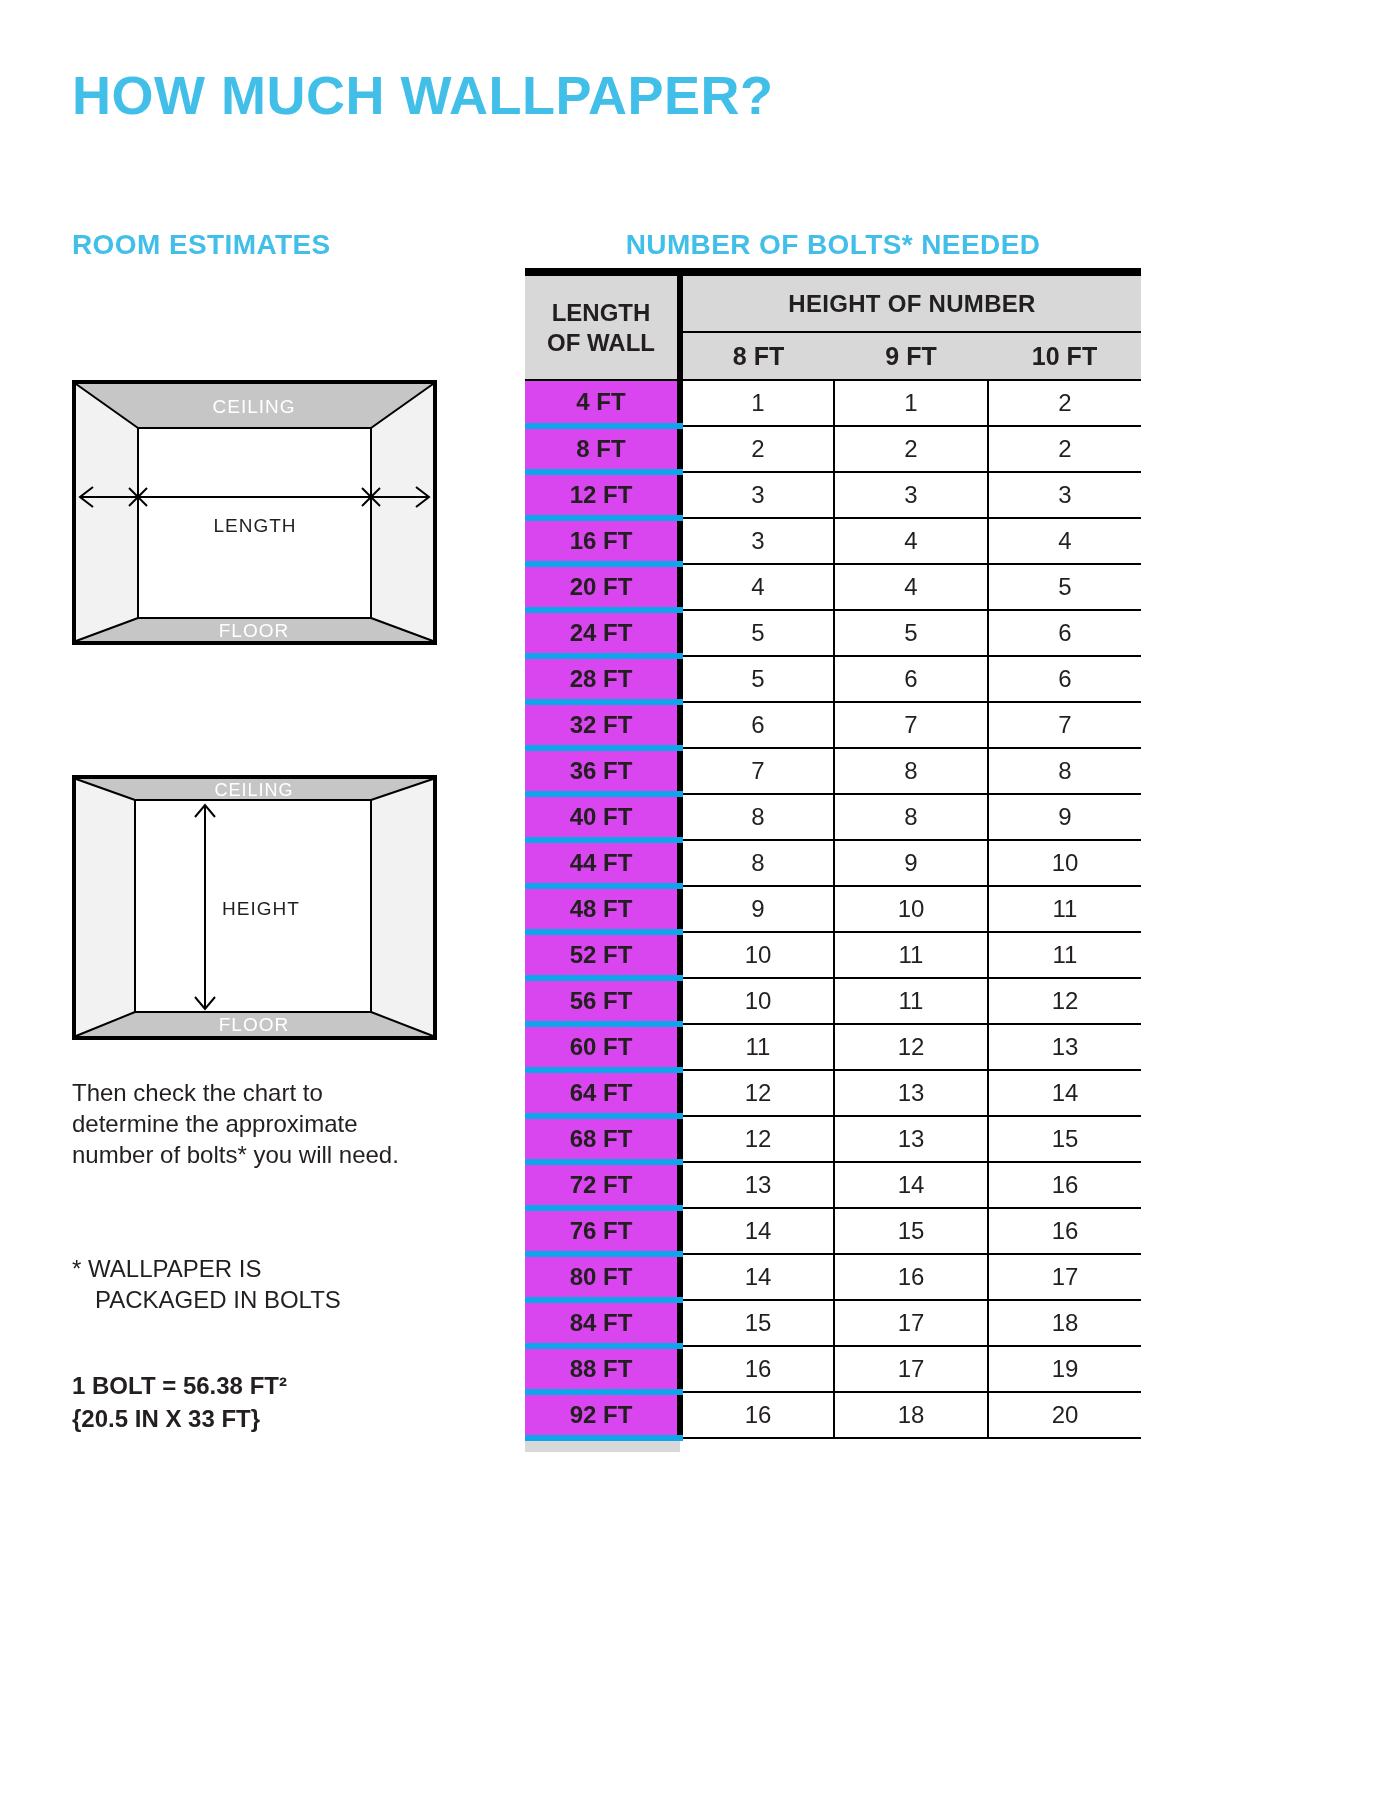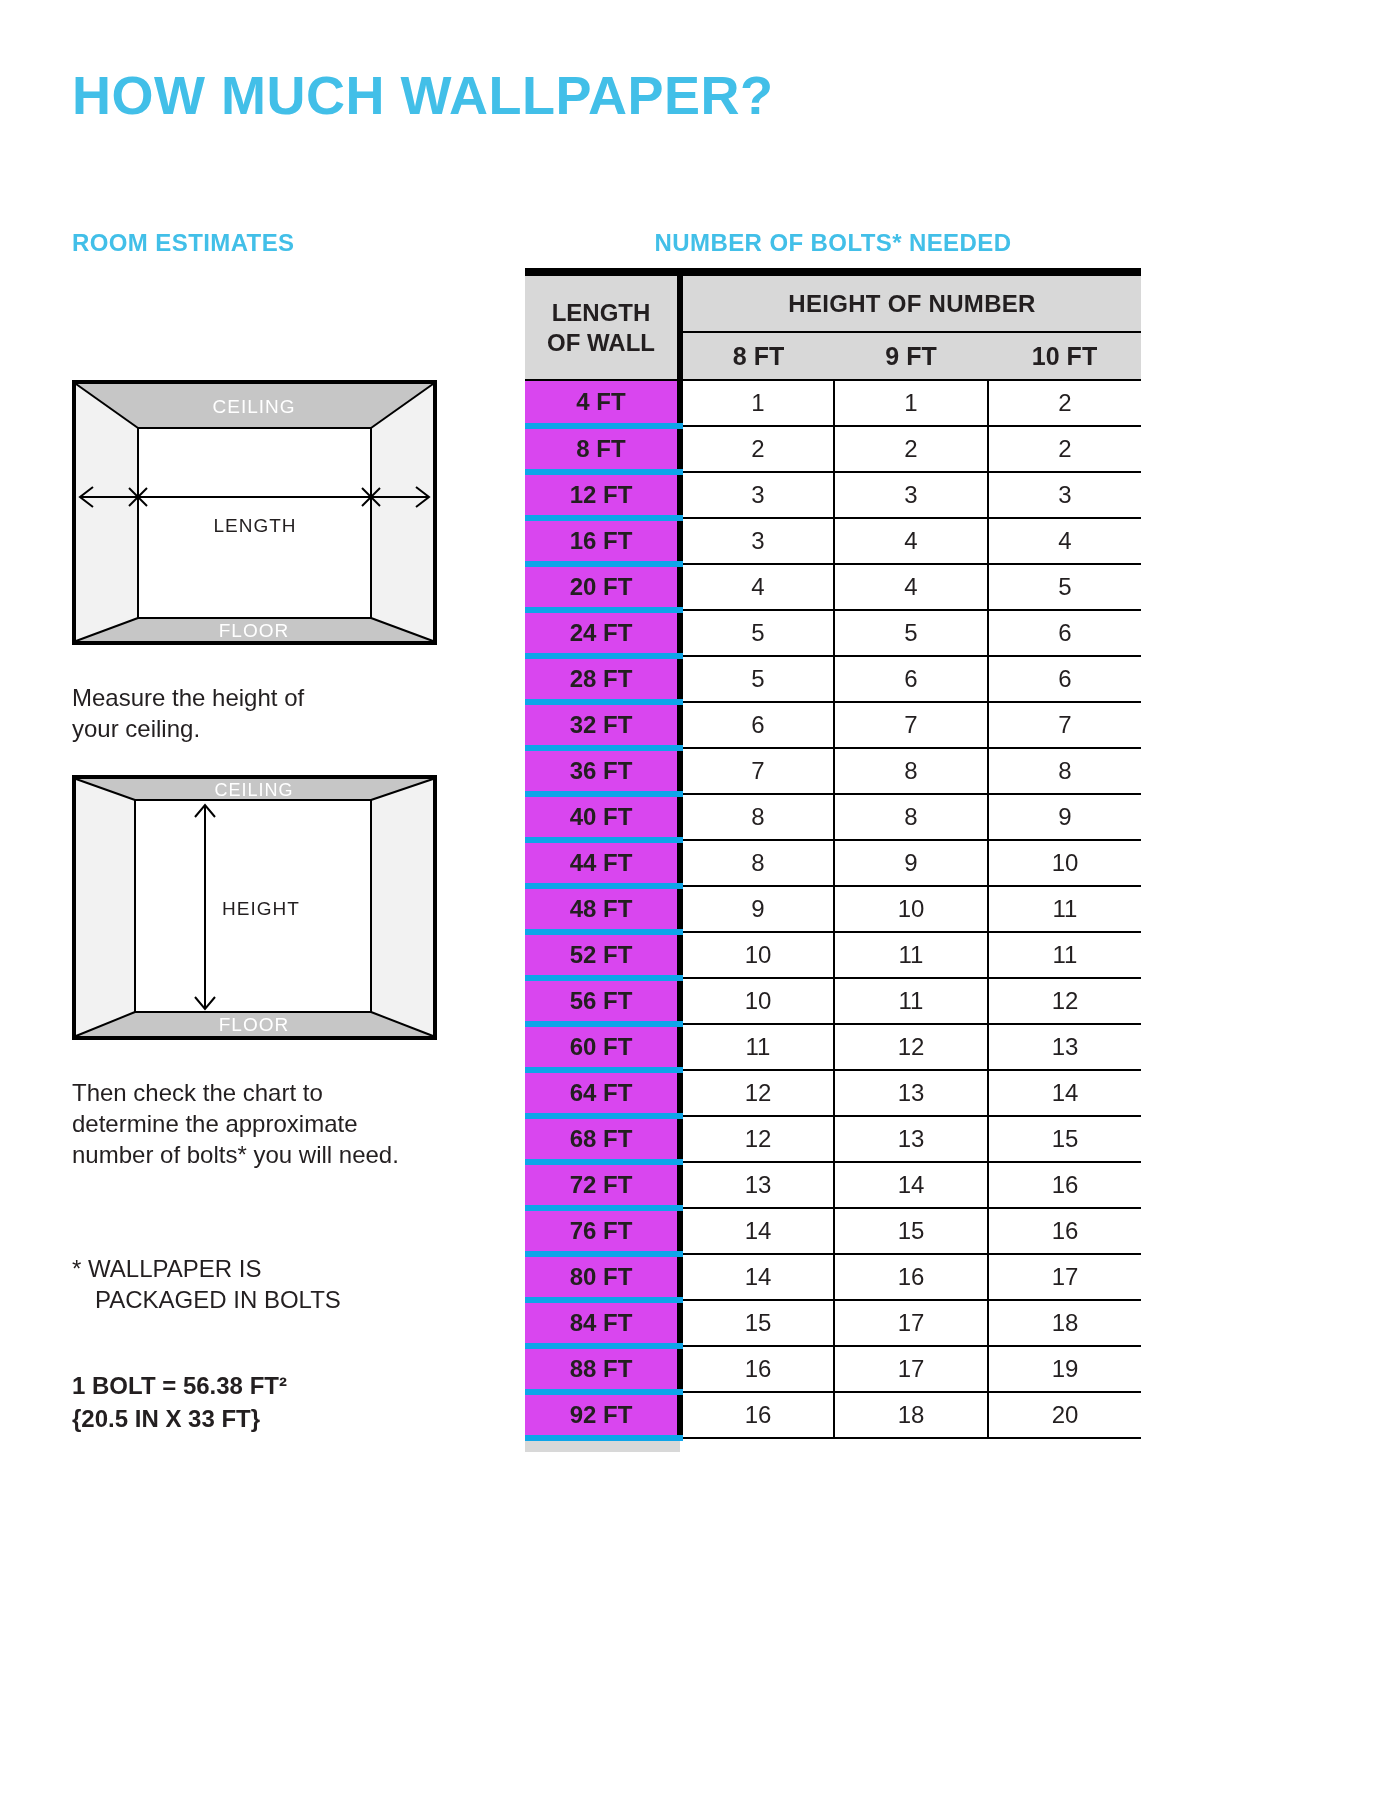--- a/index.html
+++ b/index.html
@@ -14,21 +14,21 @@
     height:1800px;
     background:#ffffff;
     overflow:hidden;
   }
   .title {
     position:absolute; left:72px; top:64px;
     font-size:54px; font-weight:bold; color:#42bfe8;
     letter-spacing:0.5px;
   }
   .section-heading {
-    font-size:24px; font-weight:bold; color:#42bfe8;
+    font-size:28px; font-weight:bold; color:#42bfe8;
     letter-spacing:0.4px;
   }
   .room-estimates-heading { position:absolute; left:72px; top:229px; }
   .bolts-heading { position:absolute; left:525px; top:229px; width:616px; text-align:center; }
   .para {
     position:absolute; left:72px; width:420px;
     font-size:24px; line-height:31px; white-space:pre-line;
   }
   .step1 { top:286px; }
   .step2 { top:682px; }
@@ -115,22 +115,20 @@
     <line x1="8" y1="117" x2="357" y2="117" stroke="#000000" stroke-width="2"></line>
     <polyline points="21,107 8,117 21,127" fill="none" stroke="#000000" stroke-width="2"></polyline>
     <polyline points="344,107 357,117 344,127" fill="none" stroke="#000000" stroke-width="2"></polyline>
     <line x1="57" y1="108" x2="75" y2="126" stroke="#000000" stroke-width="2"></line>
     <line x1="75" y1="108" x2="57" y2="126" stroke="#000000" stroke-width="2"></line>
     <line x1="290" y1="108" x2="308" y2="126" stroke="#000000" stroke-width="2"></line>
     <line x1="308" y1="108" x2="290" y2="126" stroke="#000000" stroke-width="2"></line>
     <text x="183" y="152" text-anchor="middle" fill="#231f20" font-size="19">LENGTH</text>
   </svg>
 
-  <p class="para step2">Measure the height of
-your ceiling.</p>
 
   <svg class="diagram diagram2" width="365" height="265" viewBox="0 0 365 265">
     <polygon points="4,4 63,25 63,237 4,261" fill="#f2f2f2"></polygon>
     <polygon points="361,4 299,25 299,237 361,261" fill="#f2f2f2"></polygon>
     <polygon points="4,4 361,4 299,25 63,25" fill="#c6c6c6"></polygon>
     <polygon points="4,261 361,261 299,237 63,237" fill="#c6c6c6"></polygon>
     <rect x="63" y="25" width="236" height="212" fill="#ffffff" stroke="#000000" stroke-width="2"></rect>
     <line x1="4" y1="4" x2="63" y2="25" stroke="#000000" stroke-width="2"></line>
     <line x1="361" y1="4" x2="299" y2="25" stroke="#000000" stroke-width="2"></line>
     <line x1="4" y1="261" x2="63" y2="237" stroke="#000000" stroke-width="2"></line>

